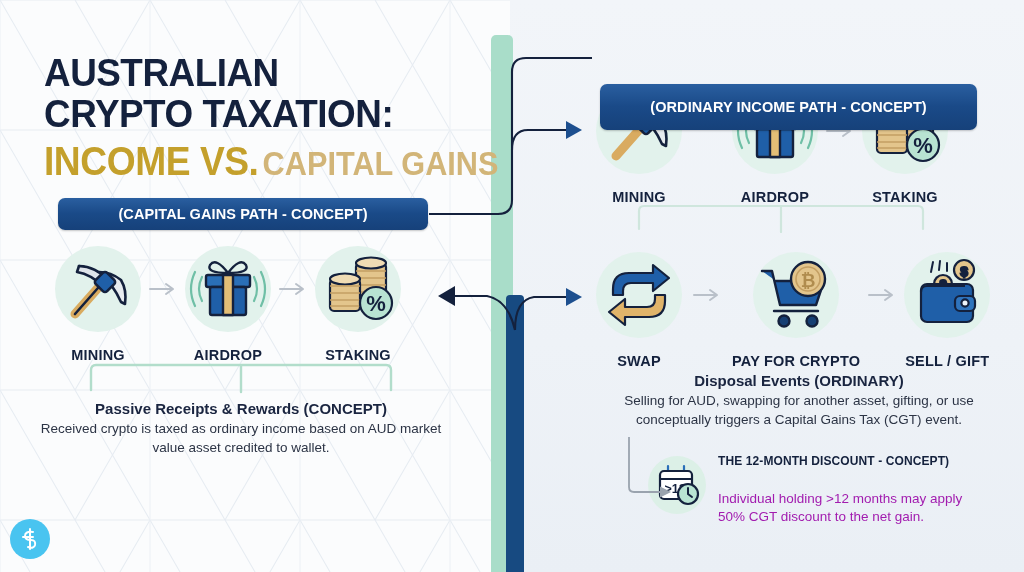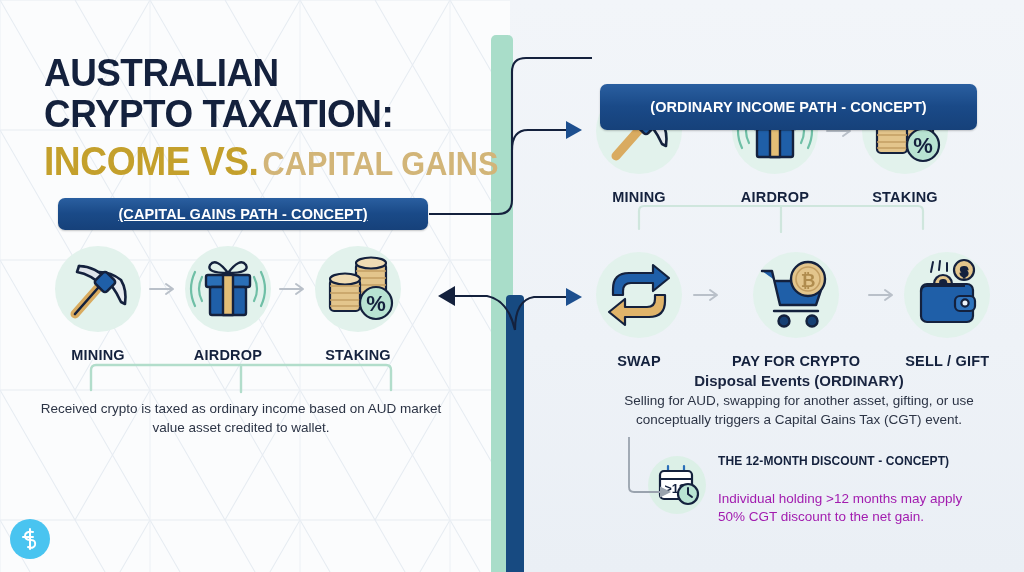--- a/index.html
+++ b/index.html
@@ -56,21 +56,21 @@
   }
 
   
   .path-badge {
     position:absolute; z-index:7;
     background:linear-gradient(180deg,#2a5fa0 0%,#1a4a88 48%,#16417a 100%);
     color:#fff; font-weight:bold; font-size:14.5px;
     border-radius:7px; display:flex; align-items:center; justify-content:center;
     letter-spacing:0.1px; box-shadow:0 1px 2px rgba(0,0,0,.22);
   }
-  #badge-cgt { left:58px; top:198px; width:370px; height:32px;text-decoration:underline; }
+  #badge-cgt { left:58px; top:198px; width:370px; height:32px; }
   #badge-ord { left:600px; top:42px; width:377px; height:46px;margin-top:42px; }
 
   
   .icon-row { position:absolute; display:flex; align-items:flex-start; z-index:5; }
   .icon-cell { display:flex; flex-direction:column; align-items:center; }
   .icon-disc {
     width:86px; height:86px; border-radius:50%;
     background:#e2f2ec;
     display:flex; align-items:center; justify-content:center;
     position:relative;
@@ -247,20 +247,21 @@
     </div>
     <div class="icon-label">STAKING</div>
   </div>
 </div>
 
 <svg class="bracket" style="left:88px; top:362px;" width="306" height="32">
   <path d="M3,28 L3,8 Q3,3 8,3 L298,3 Q303,3 303,8 L303,28 M153,3 L153,30" fill="none" stroke="#b2ddcb" stroke-width="2.4" stroke-linecap="round"></path>
 </svg>
 
 <div class="caption" style="left:38px; top:400px; width:406px;">
+  <div class="caption-title">Passive Receipts &amp; Rewards (CONCEPT)</div>
   <div class="caption-body">Received crypto is taxed as ordinary income based on AUD market value asset credited to wallet.</div>
 </div>
 
 <div class="path-badge" id="badge-ord">
   <span>(ORDINARY INCOME PATH - CONCEPT)</span>
 </div>
 
 <div class="icon-row" id="row-ord" style="left:596px; top:88px;">
 
   <div class="icon-cell">

